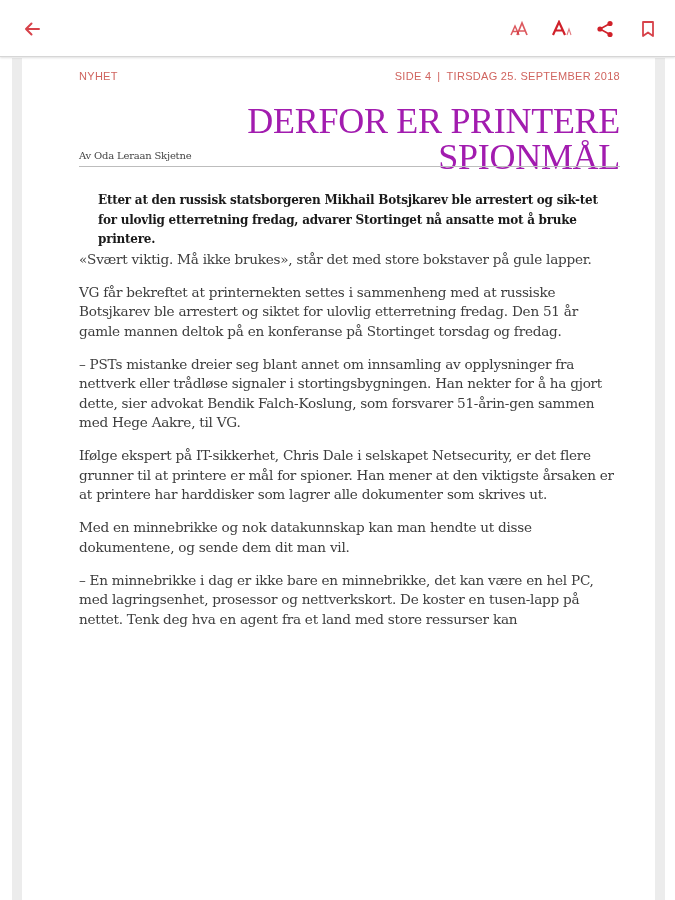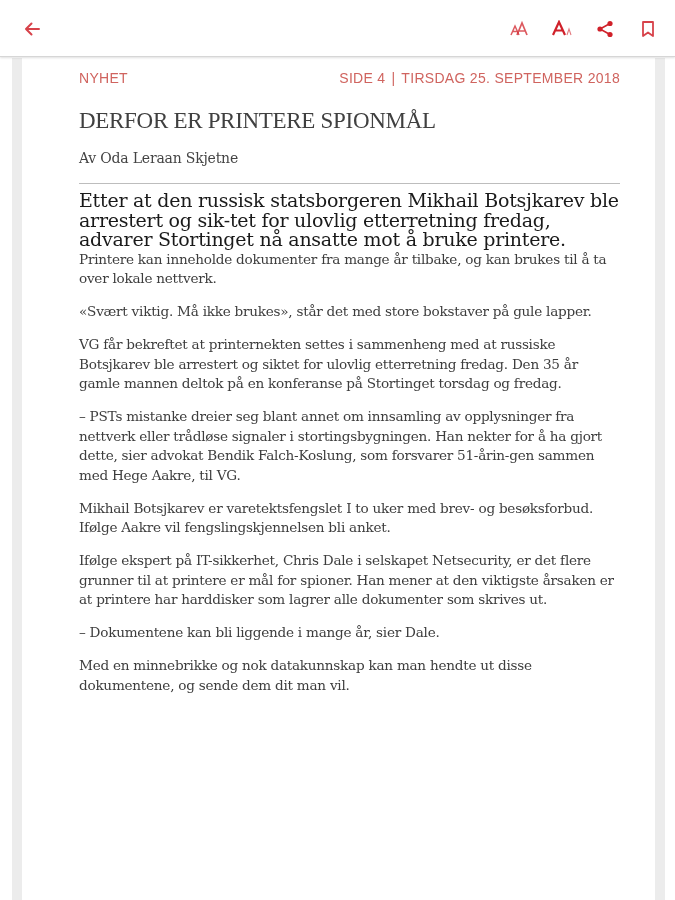--- a/index.html
+++ b/index.html
@@ -37,43 +37,43 @@
     .page {
       position: absolute; left: 22px; top: 58px; width: 633px; height: 842px;
       background: #ffffff; overflow: hidden;
     }
     .content {
       position: absolute; left: 57px; top: 0; width: 541px;
     }
     .meta {
       position: absolute; top: 12px; left: 0; width: 541px;
       font-family: "Liberation Sans", sans-serif;
-      font-size: 14px; letter-spacing: 0.3px; color: #d0645f;
+      font-size: 11px; letter-spacing: 0.3px; color: #d0645f;
       display: flex; justify-content: space-between;
     }
     .meta .sep { margin: 0 6px; }
     .headline {
       position: absolute; top: 45px; left: 0; width: 541px;
       font-family: "Liberation Serif", serif;
-      font-size: 23px; line-height: 36px; color: #404040;
-      letter-spacing: -0.3px; font-weight: normal;
+      font-size: 36px; line-height: 36px; color: #a21caf;
+      letter-spacing: -0.3px; font-weight: normal; text-align: right;
     }
     .byline {
       position: absolute; top: 92px; left: 0; width: 541px;
-      font-family: "DejaVu Serif", serif; font-size: 14px; color: #444444;
-      padding-bottom: 17px; border-bottom: 1px solid #bdbdbd;
+      font-family: "DejaVu Serif", serif; font-size: 10px; color: #444444;
+      padding-bottom: 5px; border-bottom: 1px solid #bdbdbd;
       letter-spacing: -0.2px;
     }
     .body {
       position: absolute; top: 133px; left: 0; width: 541px;
       font-family: "DejaVu Serif", serif; font-size: 13.6px; line-height: 19.5px;
       color: #3d3d3d; letter-spacing: -0.25px;
     }
     .lead {
-      font-weight: normal; color: #1a1a1a; font-size: 19px;
+      font-weight: bold; color: #1a1a1a; font-size: 12px; margin-left: 19px;
     }
     .para { margin-bottom: 13.5px; }
     .para.tight { margin-bottom: 0; }
   </style>
 </head>
 <body>
 
 <div class="topbar">
   <div class="icon-btn back">
     <svg width="18" height="18" viewBox="0 0 18 18">
@@ -115,23 +115,21 @@
     <div class="meta">
       <span>NYHET</span>
       <span>
         <span>SIDE 4</span><span class="sep">|</span><span>TIRSDAG 25. SEPTEMBER 2018</span>
       </span>
     </div>
     <h1 class="headline">DERFOR ER PRINTERE SPIONMÅL</h1>
     <div class="byline">Av Oda Leraan Skjetne</div>
     <div class="body">
       <p class="para tight lead">Etter at den russisk statsborgeren Mikhail Botsjkarev ble arrestert og sik-tet for ulovlig etterretning fredag, advarer Stortinget nå ansatte mot å bruke printere.</p>
-      <p class="para">Printere kan inneholde dokumenter fra mange år tilbake, og kan brukes til å ta over lokale nettverk.</p>
       <p class="para">«Svært viktig. Må ikke brukes», står det med store bokstaver på gule lapper.</p>
-      <p class="para">VG får bekreftet at printernekten settes i sammenheng med at russiske Botsjkarev ble arrestert og siktet for ulovlig etterretning fredag. Den 35 år gamle mannen deltok på en konferanse på Stortinget torsdag og fredag.</p>
+      <p class="para">VG får bekreftet at printernekten settes i sammenheng med at russiske Botsjkarev ble arrestert og siktet for ulovlig etterretning fredag. Den 51 år gamle mannen deltok på en konferanse på Stortinget torsdag og fredag.</p>
       <p class="para">– PSTs mistanke dreier seg blant annet om innsamling av opplysninger fra nettverk eller trådløse signaler i stortingsbygningen. Han nekter for å ha gjort dette, sier advokat Bendik Falch-Koslung, som forsvarer 51-årin-gen sammen med Hege Aakre, til VG.</p>
-      <p class="para">Mikhail Botsjkarev er varetektsfengslet I to uker med brev- og besøksforbud. Ifølge Aakre vil fengslingskjennelsen bli anket.</p>
       <p class="para">Ifølge ekspert på IT-sikkerhet, Chris Dale i selskapet Netsecurity, er det flere grunner til at printere er mål for spioner. Han mener at den viktigste årsaken er at printere har harddisker som lagrer alle dokumenter som skrives ut.</p>
-      <p class="para">– Dokumentene kan bli liggende i mange år, sier Dale.</p>
       <p class="para">Med en minnebrikke og nok datakunnskap kan man hendte ut disse dokumentene, og sende dem dit man vil.</p>
+      <p class="para">– En minnebrikke i dag er ikke bare en minnebrikke, det kan være en hel PC, med lagringsenhet, prosessor og nettverkskort. De koster en tusen-lapp på nettet. Tenk deg hva en agent fra et land med store ressurser kan</p>
     </div>
   </div>
 </div>
 
 </body></html>

